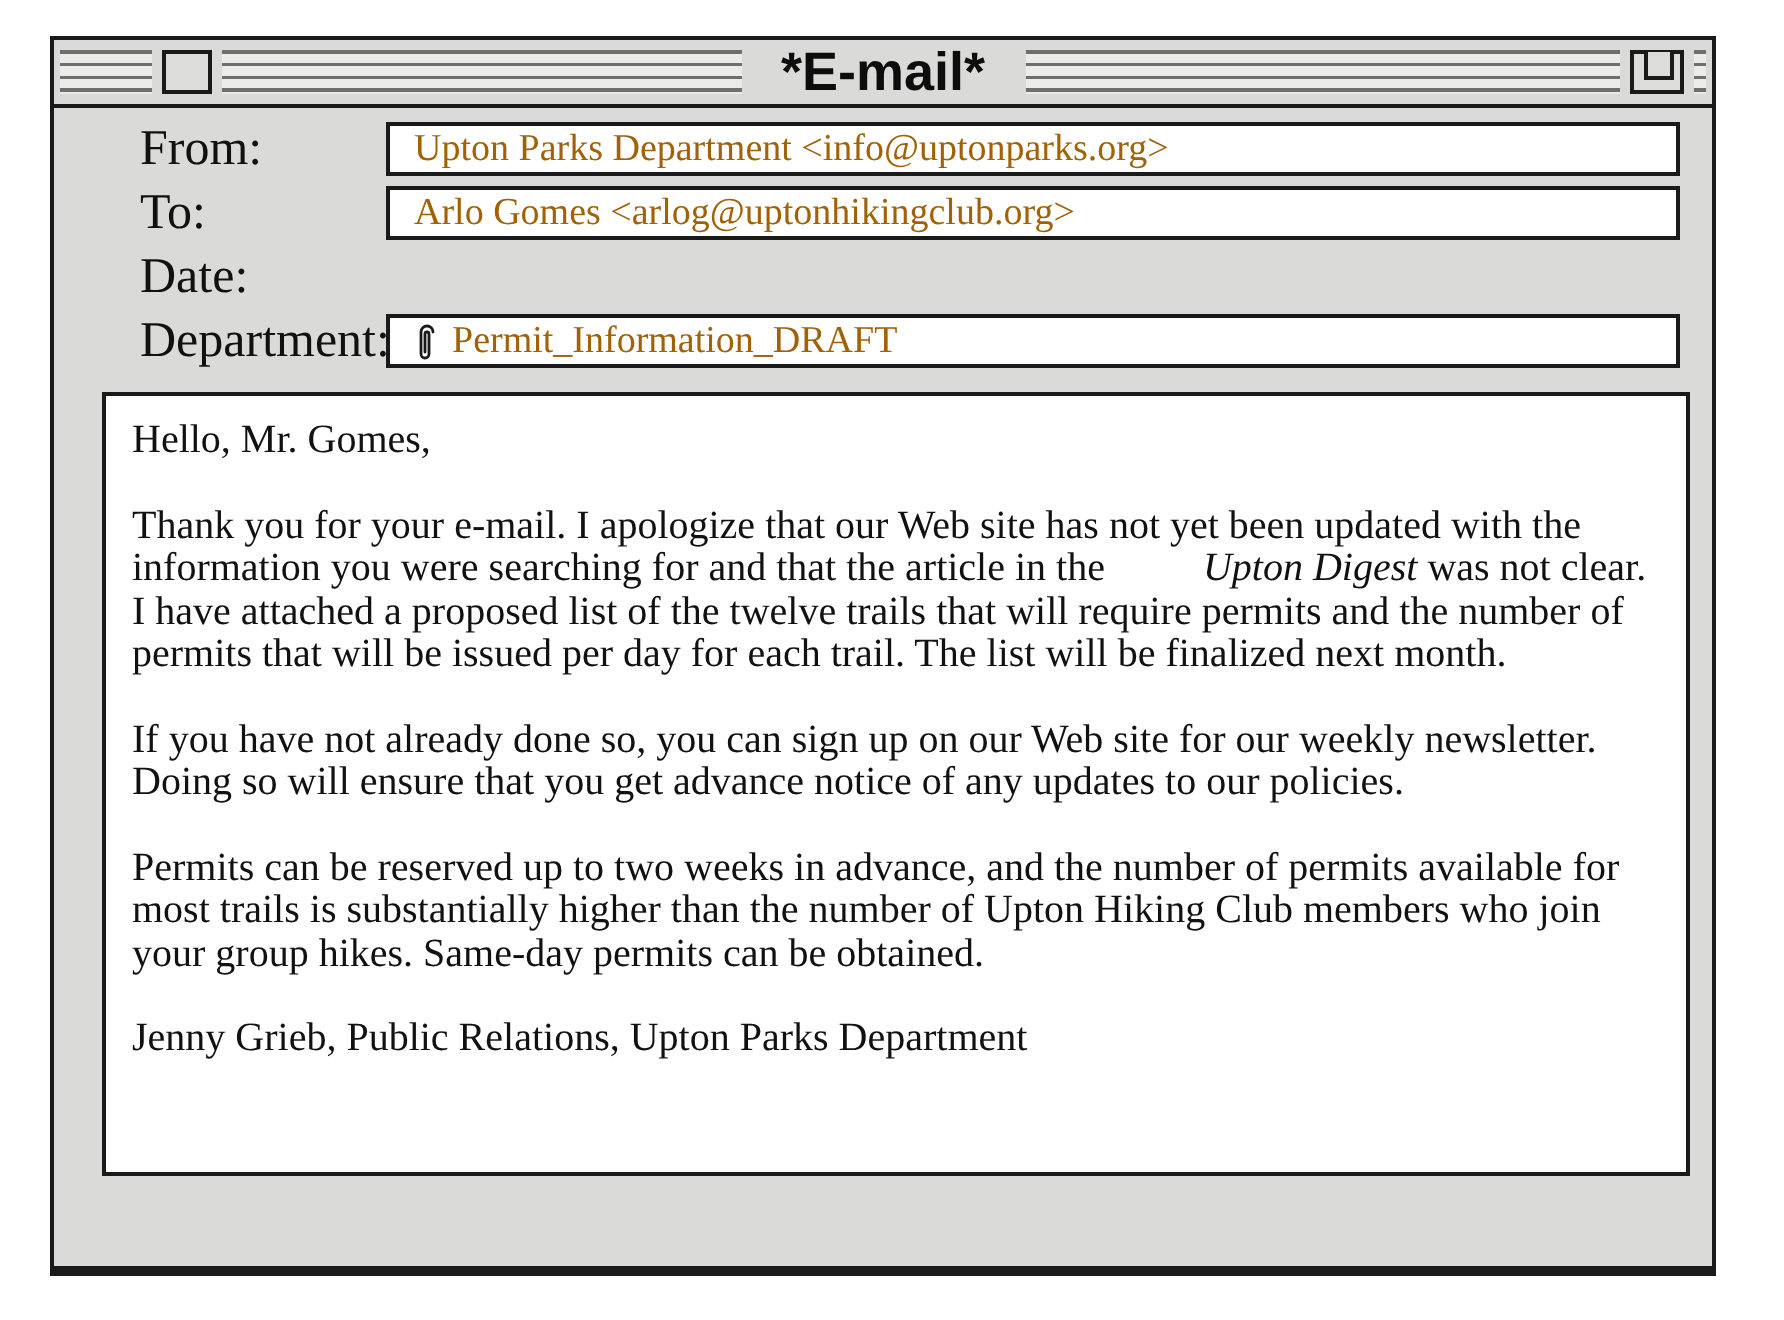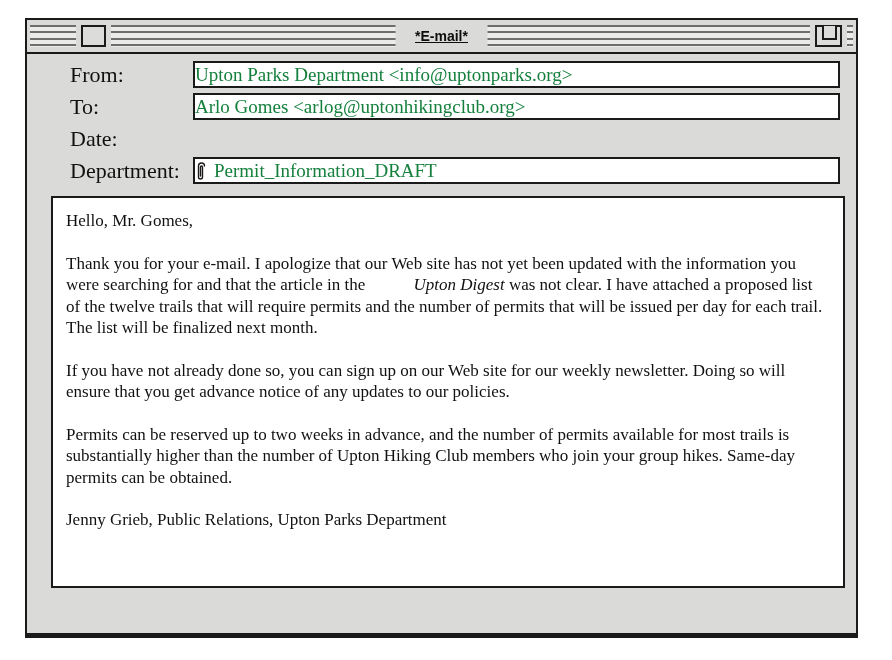--- a/index.html
+++ b/index.html
@@ -34,42 +34,42 @@
   }
   .zoom-box::after {
     content:""; position:absolute; left:5px; top:-1px; width:11px; height:12px;
     border:2px solid #1a1a1a; border-top:none; background:#dcdcda;
   }
   .title-patch {
     position:absolute; left:50%; top:0; transform:translateX(-50%);
     height:100%; display:flex; align-items:center; padding:0 20px;
     background:#dadad8;
     font-family:"Liberation Sans", sans-serif; font-weight:bold;
-    font-size:14px; color:#0d0d0d; white-space:nowrap;text-decoration:underline;
+    font-size:27px; color:#0d0d0d; white-space:nowrap;
   }
 
   
   .fields { padding:7px 16px 0 43px; }
   .field-row { display:flex; align-items:center; height:27px; margin-bottom:5px; }
   .field-label {
-    width:123px; flex-shrink:0; font-size:22px; color:#111;
+    width:123px; flex-shrink:0; font-size:25px; color:#111;
   }
   .field-box {
     flex:1; height:27px; background:#ffffff; border:2px solid #1a1a1a;
-    display:flex; align-items:center; padding:0 0;
-    font-size:19px; color:#15803d; white-space:nowrap; overflow:hidden;
+    display:flex; align-items:center; padding:0 12px;
+    font-size:19px; color:#a16207; white-space:nowrap; overflow:hidden;
   }
   .clip-icon { margin-right:6px; flex-shrink:0; }
 
   
   .message-box {
     margin:12px 11px 0 24px; height:392px;
     background:#ffffff; border:2px solid #1a1a1a;
     padding:12px 18px 0 13px;
-    font-size:17px; line-height:21.5px; color:#111;
+    font-size:20px; line-height:21.5px; color:#111;
     overflow:hidden;
   }
   .message-box p { margin:0 0 21px 0; }
   .message-box .italic { font-style:italic;margin-left:44px; }
 </style>
 </head>
 <body>
 
 <div class="window">
 

